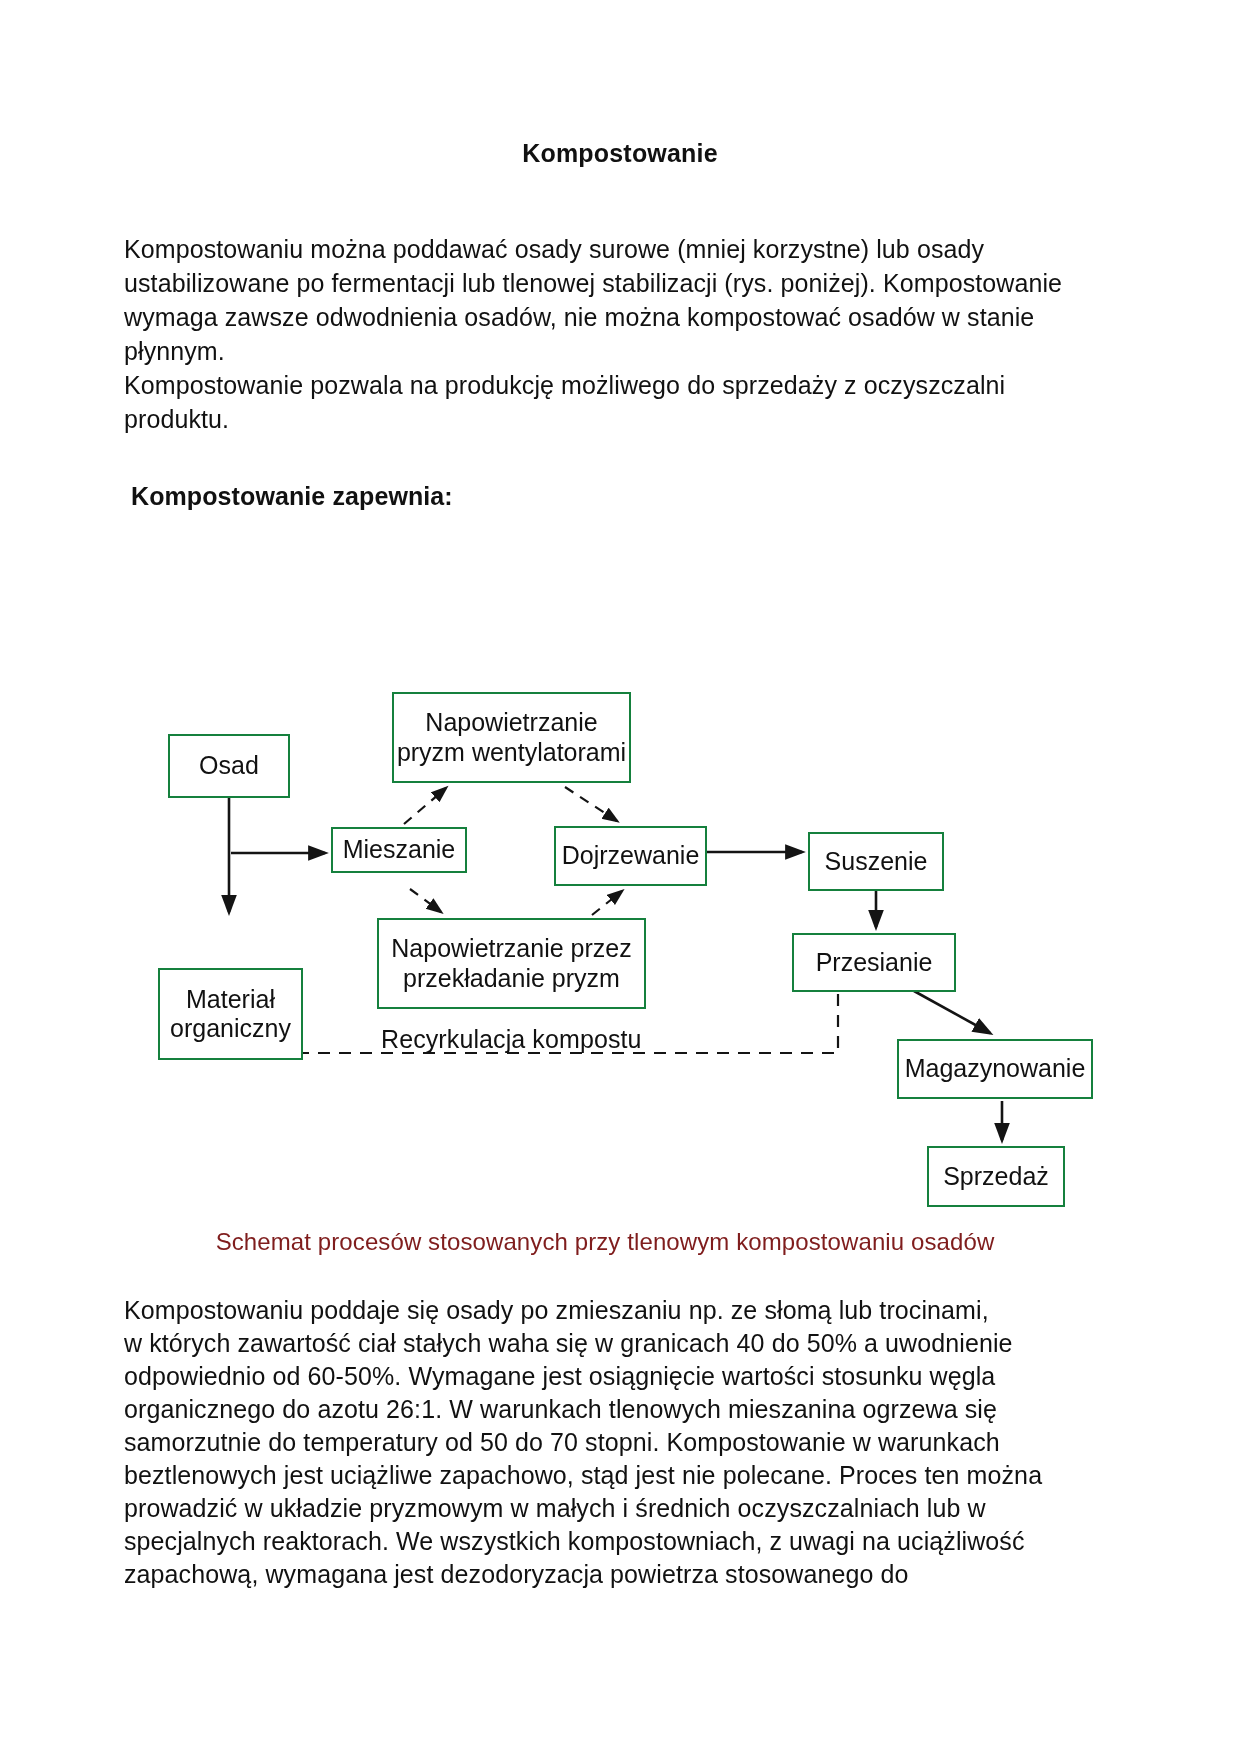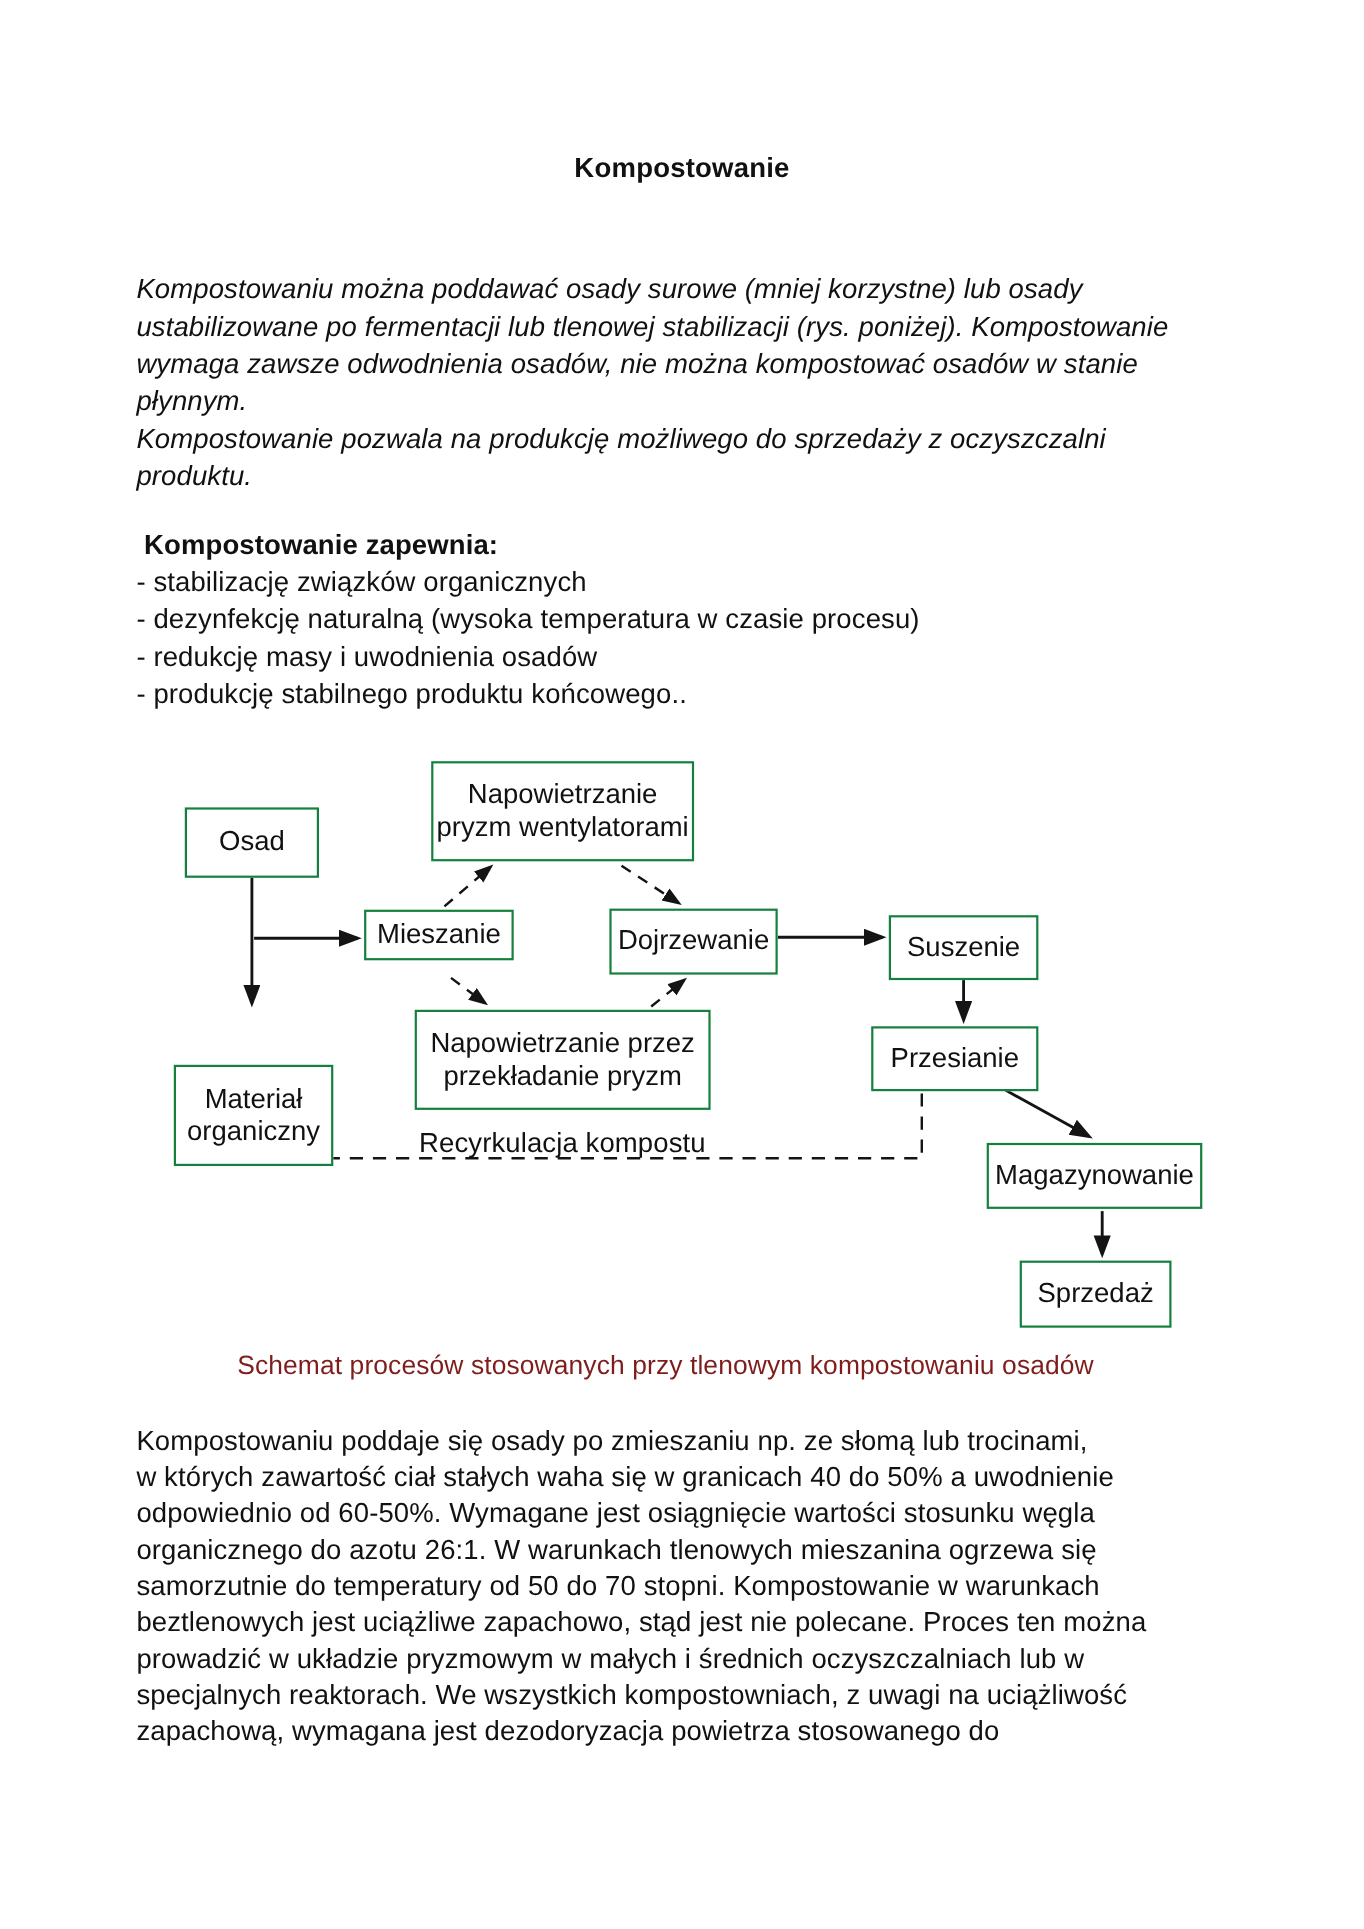--- a/index.html
+++ b/index.html
@@ -8,21 +8,21 @@
     font-family:"Liberation Sans",sans-serif;color:#111111;overflow:hidden;
   }
   .title{
     position:absolute;top:139px;left:0;width:100%;text-align:center;
     font-size:25px;font-weight:bold;letter-spacing:0.2px;
   }
   .tblock{
     position:absolute;left:124px;font-size:25px;line-height:34px;
     white-space:pre-line;letter-spacing:0.1px;
   }
-  .intro{top:246px;font-style:italic;}
+  .intro{top:232px;}
   .benefits-heading{top:479px;left:131px;font-weight:bold;white-space:normal;}
   .benefits-list{top:512px;}
   .bodytext{top:1294px;line-height:33px;}
   .caption{
     position:absolute;top:1228px;left:0;width:1210px;text-align:center;
     font-size:24px;color:#7f1d1d;letter-spacing:0.1px;
   }
   .box{
     position:absolute;box-sizing:border-box;border:2px solid #15803d;background:#ffffff;
     display:flex;align-items:center;justify-content:center;text-align:center;
@@ -46,24 +46,20 @@
 
   <div class="tblock intro">Kompostowaniu można poddawać osady surowe (mniej korzystne) lub osady
 ustabilizowane po fermentacji lub tlenowej stabilizacji (rys. poniżej). Kompostowanie
 wymaga zawsze odwodnienia osadów, nie można kompostować osadów w stanie
 płynnym.
 Kompostowanie pozwala na produkcję możliwego do sprzedaży z oczyszczalni
 produktu.</div>
 
   <div class="tblock benefits-heading">Kompostowanie zapewnia:</div>
 
-  <div class="tblock benefits-list">- stabilizację związków organicznych
-- dezynfekcję naturalną (wysoka temperatura w czasie procesu)
-- redukcję masy i uwodnienia osadów
-- produkcję stabilnego produktu końcowego..</div>
 
   <div>
 
     <svg class="arrows" width="1240" height="1754" viewBox="0 0 1240 1754" xmlns="http://www.w3.org/2000/svg">
       <defs>
         <marker id="ah" markerWidth="8.5" markerHeight="7" refX="6.5" refY="3" orient="auto" markerUnits="strokeWidth">
           <path d="M0,0 L8,3 L0,6 Z" fill="#141414"></path>
         </marker>
       </defs>
 
@@ -93,21 +89,21 @@
     <div class="box" style="left:554px;top:826px;width:153px;height:60px;">Dojrzewanie</div>
 
     <div class="box" style="left:808px;top:832px;width:136px;height:59px;">Suszenie</div>
 
     <div class="box" style="left:158px;top:968px;width:145px;height:92px;">Materiał
 organiczny</div>
 
     <div class="box" style="left:377px;top:918px;width:269px;height:91px;">Napowietrzanie przez
 przekładanie pryzm</div>
 
-    <div class="box" style="left:792px;top:933px;width:152px;height:59px;">Przesianie</div>
+    <div class="box" style="left:792px;top:933px;width:164px;height:59px;">Przesianie</div>
 
     <div class="box" style="left:897px;top:1039px;width:196px;height:60px;">Magazynowanie</div>
 
     <div class="box" style="left:927px;top:1146px;width:138px;height:61px;">Sprzedaż</div>
 
     <div class="recirc-label">Recyrkulacja kompostu</div>
 
     <div class="caption">Schemat procesów stosowanych przy tlenowym kompostowaniu osadów</div>
   </div>
 

